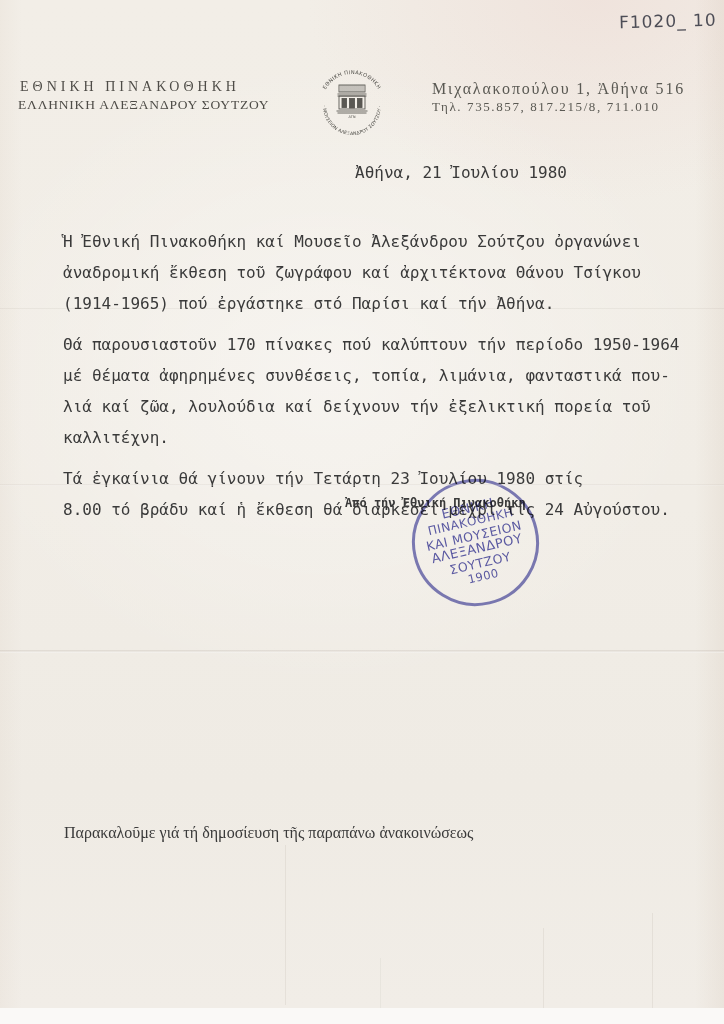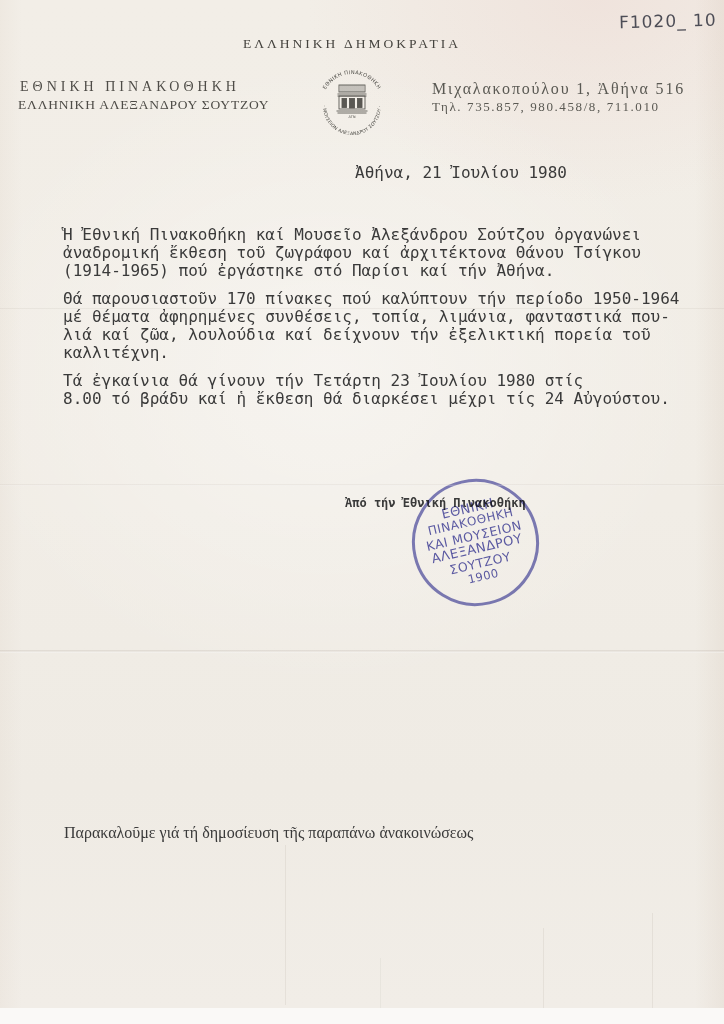--- a/index.html
+++ b/index.html
@@ -37,21 +37,21 @@
     font-size:13.5px;letter-spacing:0.8px;color:#4e4c47;}
   .addr1{position:absolute;left:432px;top:80px;font-family:"Liberation Serif","DejaVu Serif",serif;
     font-size:16px;letter-spacing:1.8px;color:#5a5953;}
   .addr2{position:absolute;left:432px;top:99px;font-family:"Liberation Serif","DejaVu Serif",serif;
     font-size:13px;letter-spacing:1.6px;color:#5a5953;}
   .seal{position:absolute;left:314px;top:66px;width:76px;height:76px;}
 
   
   .tw{font-family:"DejaVu Sans Mono","DejaVu Sans",monospace;color:#3a3a3a;}
   .dateline{position:absolute;left:355px;top:163px;font-size:16px;}
-  .body-text{position:absolute;left:63px;top:226px;width:620px;font-size:16px;line-height:18px;}
+  .body-text{position:absolute;left:63px;top:226px;width:620px;font-size:16px;line-height:31px;}
   .body-text p{margin:0 0 10px 0;white-space:pre-line;}
   .closing{position:absolute;left:345px;top:496px;font-size:12px;font-weight:bold;}
   .request{position:absolute;left:64px;top:824px;font-size:16px;font-family:Liberation Serif, serif;}
 
   
   .stamp{position:absolute;left:412px;top:479px;width:121px;height:121px;border-radius:50%;
     border:3px solid rgba(83,83,171,0.80);transform:rotate(-13deg);mix-blend-mode:multiply;
     color:#5353ab;display:flex;flex-direction:column;align-items:center;justify-content:center;
     font-family:"DejaVu Sans",sans-serif;letter-spacing:0.5px;opacity:0.93;}
   .stamp div{line-height:1.1;}
@@ -65,21 +65,20 @@
   .scan-strip{position:absolute;left:0;top:1008px;width:724px;height:16px;background:#faf9f7;}
 </style>
 </head>
 <body>
 
 <div class="scan">
   <div class="paper">
 
     <div class="annotation">F1020_ 10</div>
 
-    <div class="republic">ΕΛΛΗΝΙΚΗ ΔΗΜΟΚΡΑΤΙΑ</div>
 
     <div class="org1">ΕΘΝΙΚΗ ΠΙΝΑΚΟΘΗΚΗ</div>
     <div class="org2">ΕΛΛΗΝΙΚΗ ΑΛΕΞΑΝΔΡΟΥ ΣΟΥΤΖΟΥ</div>
 
     <svg class="seal" viewBox="0 0 76 76">
       <defs>
         <path id="sealTopArc" d="M 8 38 A 30 30 0 0 1 68 38"></path>
         <path id="sealBottomArc" d="M 9 40 A 29 29 0 0 0 67 40"></path>
       </defs>
       <text font-size="5.2" fill="#4a4944" letter-spacing="0.4" font-family="DejaVu Sans, sans-serif">
@@ -95,21 +94,21 @@
         <rect x="25" y="30" width="26" height="13"></rect>
         <rect x="28" y="32.5" width="4.5" height="9" fill="#45443f"></rect>
         <rect x="35.5" y="32.5" width="5" height="9.5" fill="#45443f"></rect>
         <rect x="43.5" y="32.5" width="4.5" height="9" fill="#45443f"></rect>
         <path d="M22.5 45 h31 M23.5 47 h29"></path>
       </g>
       <text x="38" y="51.5" font-size="3.4" fill="#4a4944" text-anchor="middle" font-family="DejaVu Sans, sans-serif">ΑΤΝ</text>
     </svg>
 
     <div class="addr1">Μιχαλακοπούλου 1, Ἀθήνα 516</div>
-    <div class="addr2">Τηλ. 735.857, 980.458/8, 711.010</div>
+    <div class="addr2">Τηλ. 735.857, 817.215/8, 711.010</div>
 
     <div class="tw dateline">Ἀθήνα, 21 Ἰουλίου 1980</div>
 
     <div class="tw body-text">
       <p>Ἡ Ἐθνική Πινακοθήκη καί Μουσεῖο Ἀλεξάνδρου Σούτζου ὀργανώνει
 ἀναδρομική ἔκθεση τοῦ ζωγράφου καί ἀρχιτέκτονα Θάνου Τσίγκου
 (1914-1965) πού ἐργάστηκε στό Παρίσι καί τήν Ἀθήνα.</p>
       <p>Θά παρουσιαστοῦν 170 πίνακες πού καλύπτουν τήν περίοδο 1950-1964
 μέ θέματα ἀφηρημένες συνθέσεις, τοπία, λιμάνια, φανταστικά που-
 λιά καί ζῶα, λουλούδια καί δείχνουν τήν ἐξελικτική πορεία τοῦ

